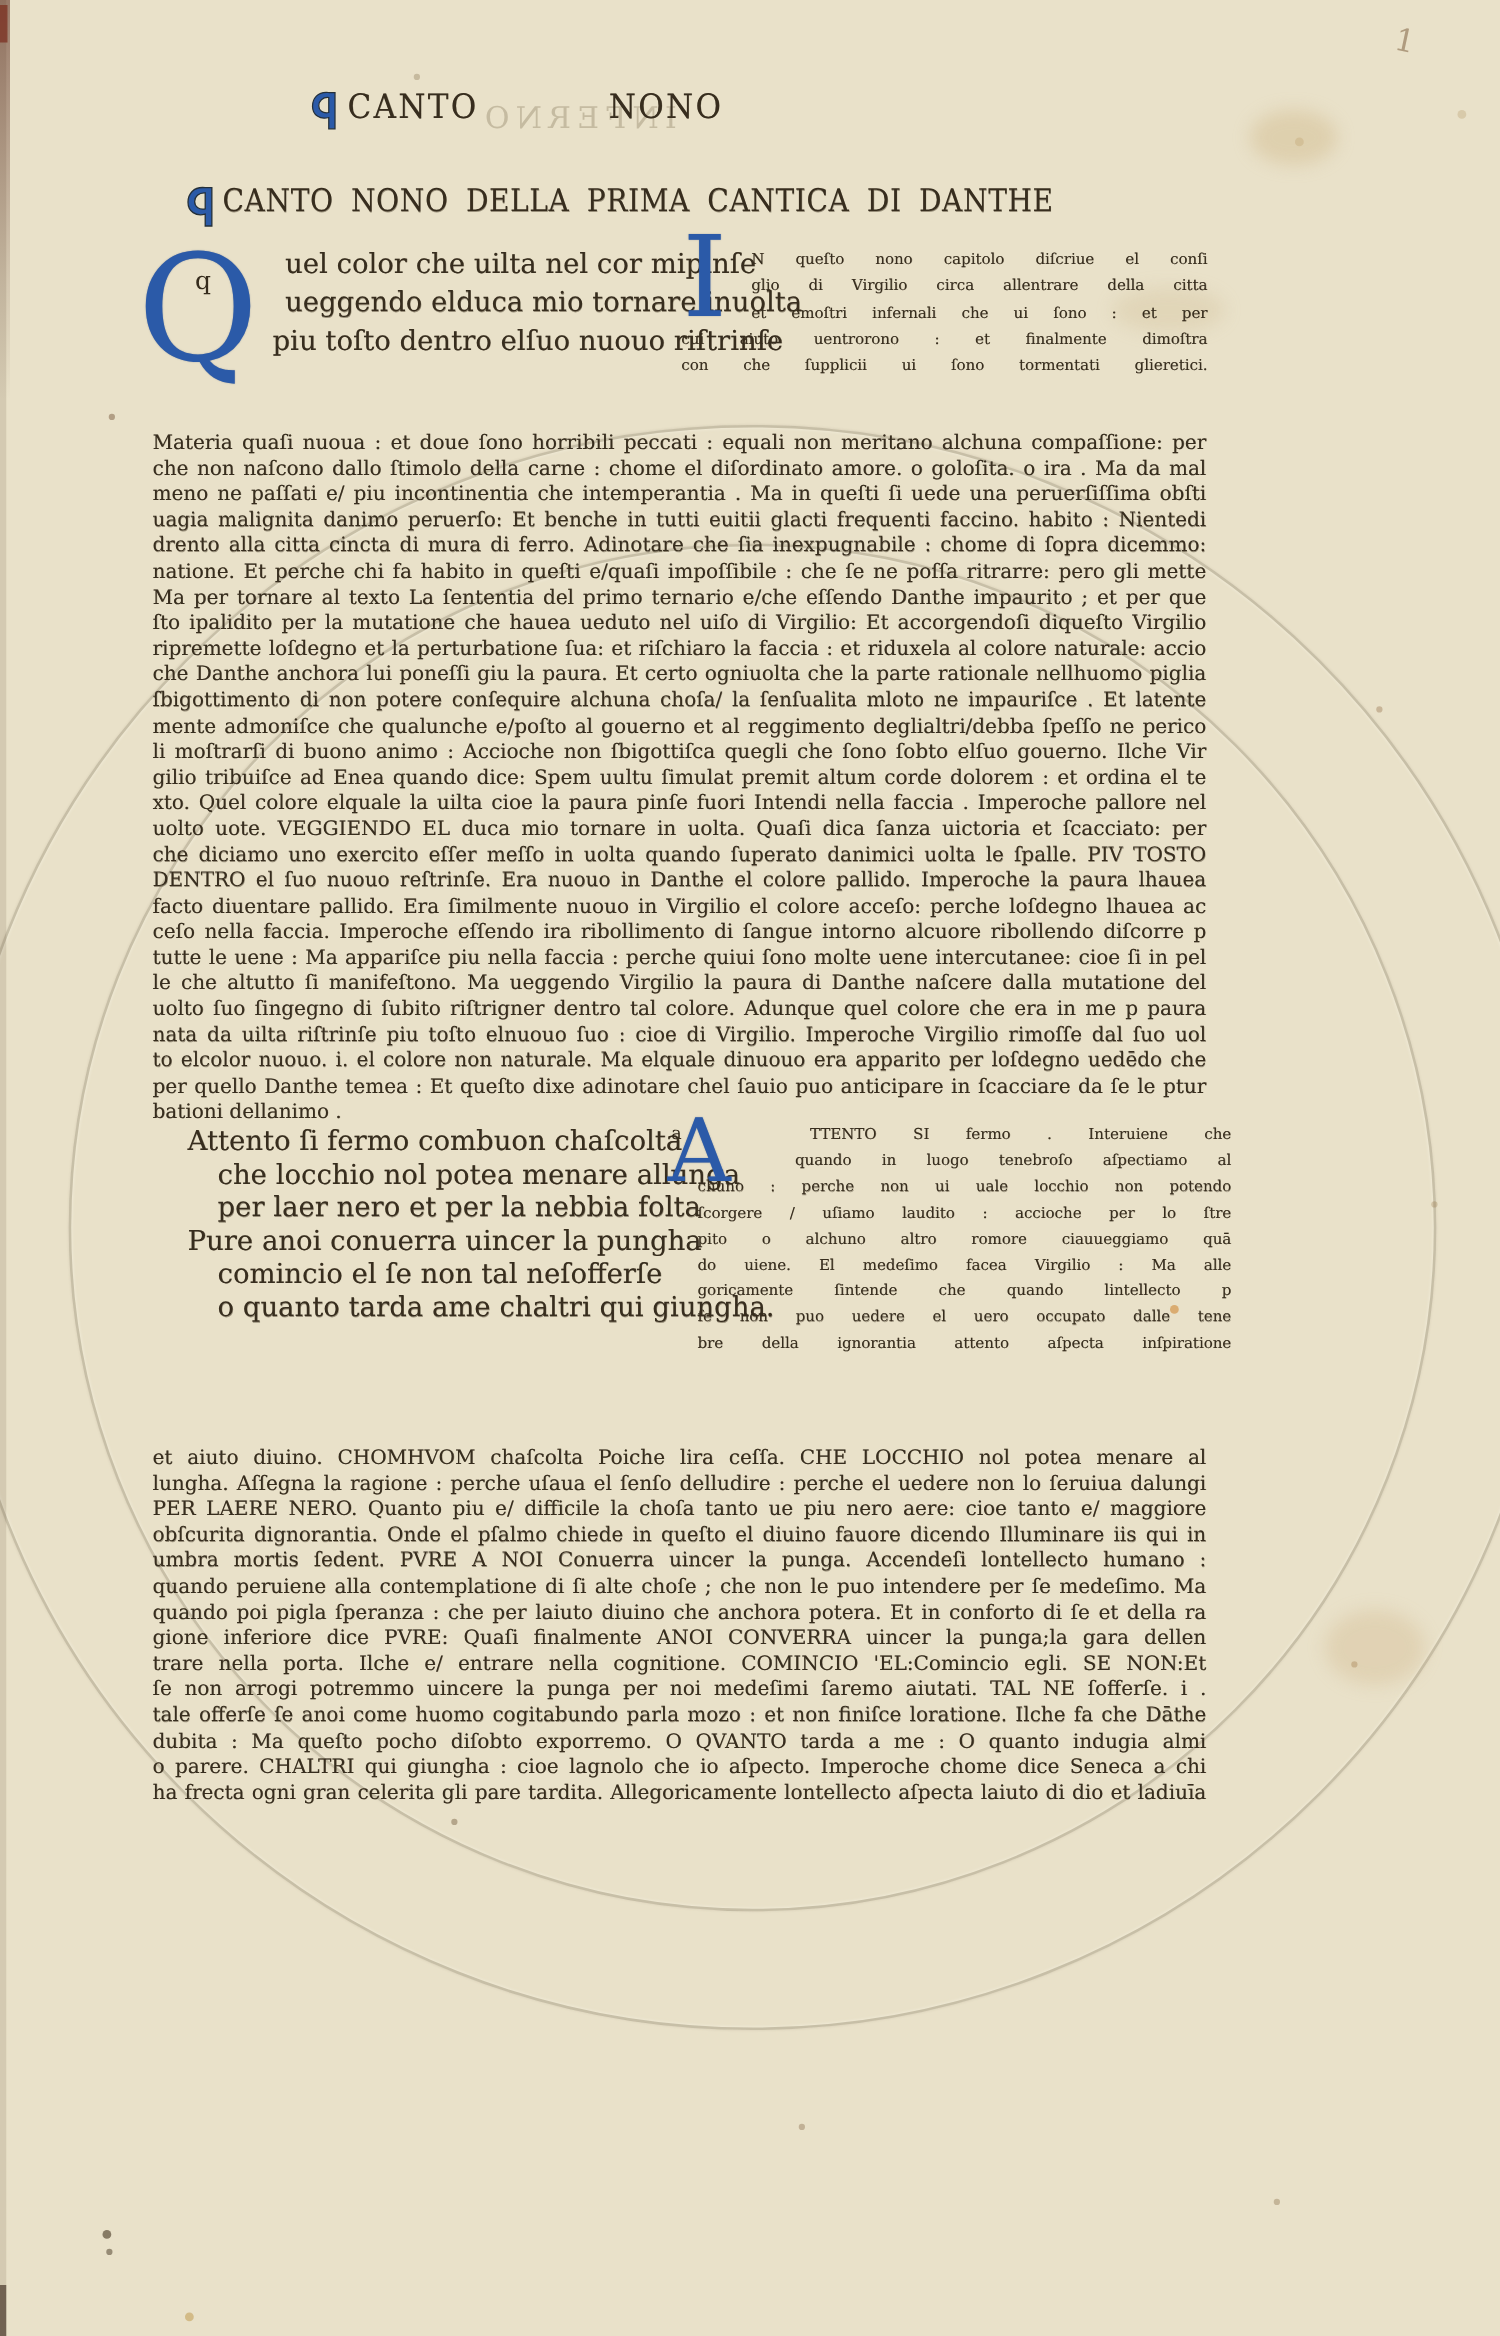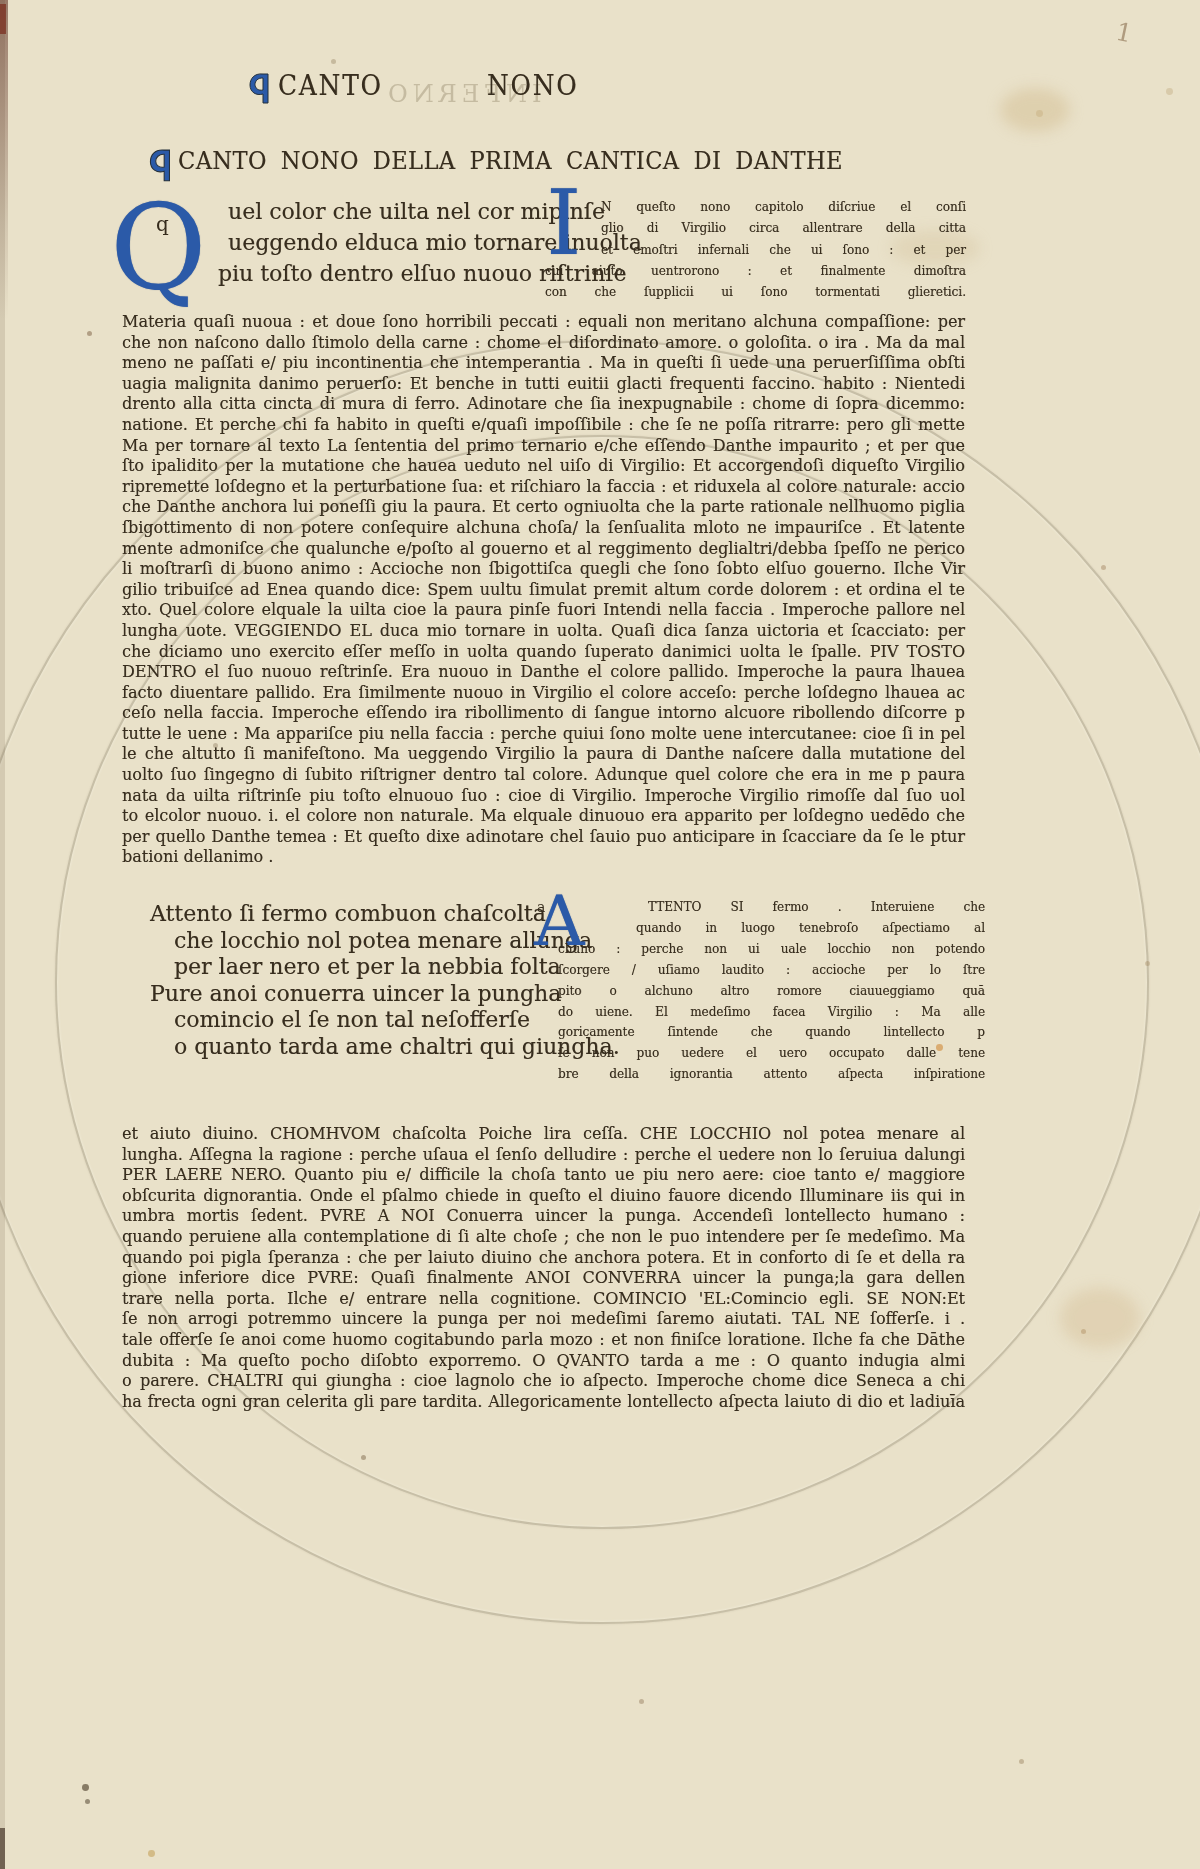--- a/index.html
+++ b/index.html
@@ -48,21 +48,21 @@
   #poem2 .vline:nth-child(2),#poem2 .vline:nth-child(3),
   #poem2 .vline:nth-child(5),#poem2 .vline:nth-child(6){padding-left:24px;}
   .col{position:absolute;width:421px;font-size:12px;}
   .col .cline{line-height:21.3px;text-align:justify;text-align-last:justify;}
   #intro{left:545px;top:197px;}
   #intro .cline:nth-child(-n+3){padding-left:56px;}
   #gloss{left:538px;top:897px;width:427px;margin-left:20px;}
   #gloss .cline{line-height:20.9px;}
   #gloss .cline:nth-child(1){padding-left:90px;}
   #gloss .cline:nth-child(2){padding-left:78px;}
-  .block{position:absolute;left:122px;width:843px;font-size:16px;}
+  .block{position:absolute;left:122px;width:843px;font-size:16px;margin-top:32px;}
   .block .jline{line-height:20.6px;text-align:justify;text-align-last:justify;}
   #commentary1{top:312px;}
   #commentary1 .jline:last-child{text-align-last:left;}
   #commentary2{top:1124px;}
   
   .stamp{position:absolute;border-radius:50%;border:2px solid rgba(122,112,88,0.30);
          box-shadow:inset 0 0 3px rgba(255,255,245,0.5), 0 0 2px rgba(110,100,75,0.18);}
   .stamp-outer{left:-40px;top:340px;width:1280px;height:1280px;}
   .stamp-inner{left:55px;top:435px;width:1090px;height:1090px;}
   
@@ -157,21 +157,21 @@
       <div class="jline">natione. Et perche chi fa habito in queſti e/quaſi impoſſibile : che ſe ne poſſa ritrarre: pero gli mette</div>
       <div class="jline">Ma per tornare al texto La ſententia del primo ternario e/che eſſendo Danthe impaurito ; et per que</div>
       <div class="jline">ſto ipalidito per la mutatione che hauea ueduto nel uiſo di Virgilio: Et accorgendoſi diqueſto Virgilio</div>
       <div class="jline">ripremette loſdegno et la perturbatione ſua: et riſchiaro la faccia : et riduxela al colore naturale: accio</div>
       <div class="jline">che Danthe anchora lui poneſſi giu la paura. Et certo ogniuolta che la parte rationale nellhuomo piglia</div>
       <div class="jline">ſbigottimento di non potere conſequire alchuna choſa/ la ſenſualita mloto ne impauriſce . Et latente</div>
       <div class="jline">mente admoniſce che qualunche e/poſto al gouerno et al reggimento deglialtri/debba ſpeſſo ne perico</div>
       <div class="jline">li moſtrarſi di buono animo : Accioche non ſbigottiſca quegli che ſono ſobto elſuo gouerno. Ilche Vir</div>
       <div class="jline">gilio tribuiſce ad Enea quando dice: Spem uultu ſimulat premit altum corde dolorem : et ordina el te</div>
       <div class="jline">xto. Quel colore elquale la uilta cioe la paura pinſe fuori Intendi nella faccia . Imperoche pallore nel</div>
-      <div class="jline">lungha uote. VEGGIENDO EL duca mio tornare in uolta. Quaſi dica ſanza uictoria et ſcacciato: per</div>
+      <div class="jline">uolto uote. VEGGIENDO EL duca mio tornare in uolta. Quaſi dica ſanza uictoria et ſcacciato: per</div>
       <div class="jline">che diciamo uno exercito eſſer meſſo in uolta quando ſuperato danimici uolta le ſpalle. PIV TOSTO</div>
       <div class="jline">DENTRO el ſuo nuouo reſtrinſe. Era nuouo in Danthe el colore pallido. Imperoche la paura lhauea</div>
       <div class="jline">facto diuentare pallido. Era ſimilmente nuouo in Virgilio el colore acceſo: perche loſdegno lhauea ac</div>
       <div class="jline">ceſo nella faccia. Imperoche eſſendo ira ribollimento di ſangue intorno alcuore ribollendo diſcorre p</div>
       <div class="jline">tutte le uene : Ma appariſce piu nella faccia : perche quiui ſono molte uene intercutanee: cioe ſi in pel</div>
       <div class="jline">le che altutto ſi manifeſtono. Ma ueggendo Virgilio la paura di Danthe naſcere dalla mutatione del</div>
       <div class="jline">uolto ſuo ſingegno di ſubito riſtrigner dentro tal colore. Adunque quel colore che era in me p paura</div>
       <div class="jline">nata da uilta riſtrinſe piu toſto elnuouo ſuo : cioe di Virgilio. Imperoche Virgilio rimoſſe dal ſuo uol</div>
       <div class="jline">to elcolor nuouo. i. el colore non naturale. Ma elquale dinuouo era apparito per loſdegno uedēdo che</div>
       <div class="jline">per quello Danthe temea : Et queſto dixe adinotare chel ſauio puo anticipare in ſcacciare da ſe le ptur</div>

